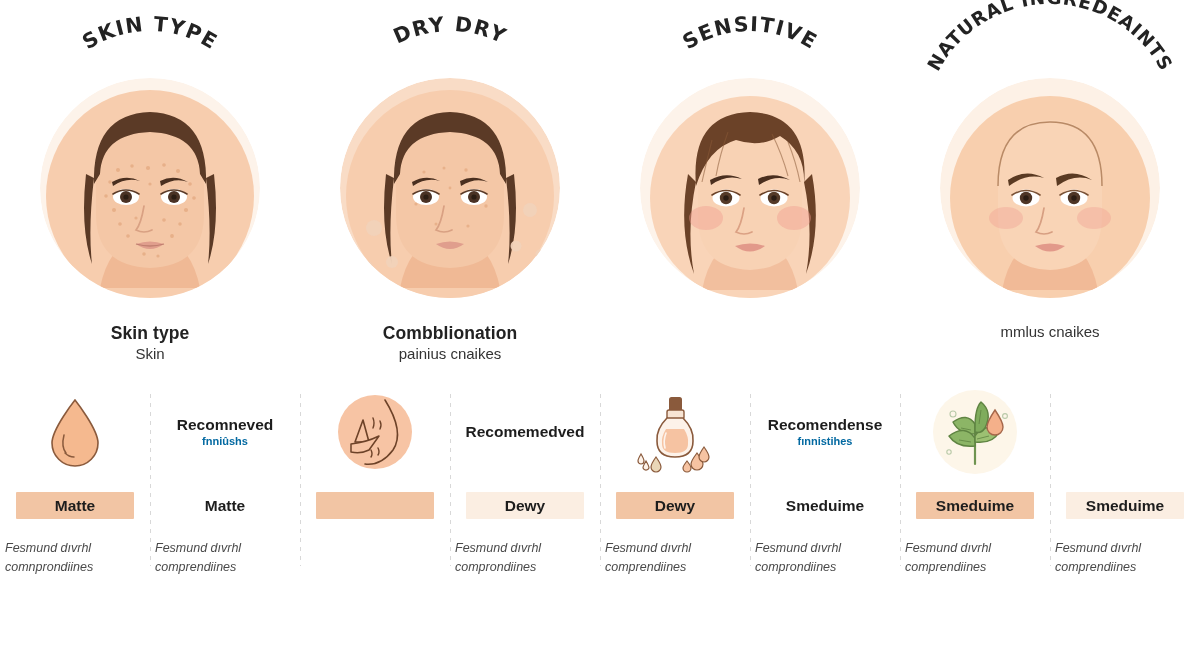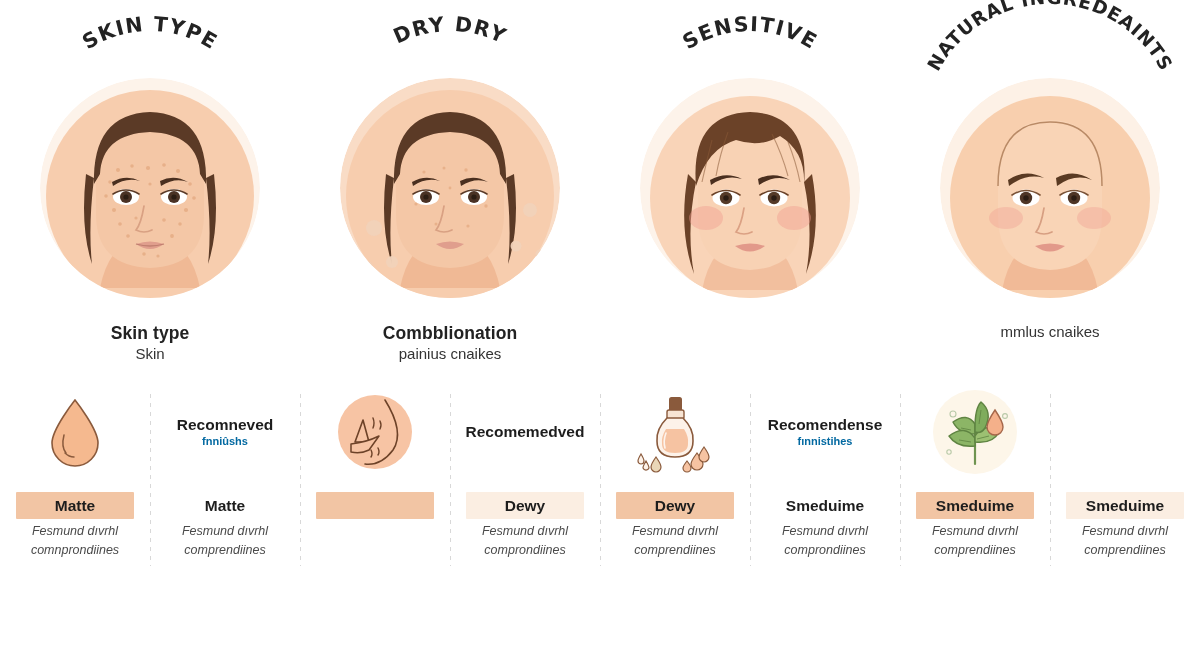--- a/index.html
+++ b/index.html
@@ -150,23 +150,23 @@
     font-weight: 700;
     color: #1d1d1d;
     margin-top: 14px;
     border-radius: 1px;
   }
   .chip.peach { background: #f2c5a4; }
   .chip.cream { background: #fbeee2; }
   .chip.plain { background: transparent; }
 
   .chip-sub {
-    margin-top: 3px;
+    margin-top: 20px;
     width: 140px;
-    text-align: center;
+    text-align: left;
     font-style: italic;
     font-size: 12.5px;
     line-height: 1.52;
     color: #4a4a4a;
   }
   .chip-sub span { display: block; }
 
   
   .halo {
     position: relative;

